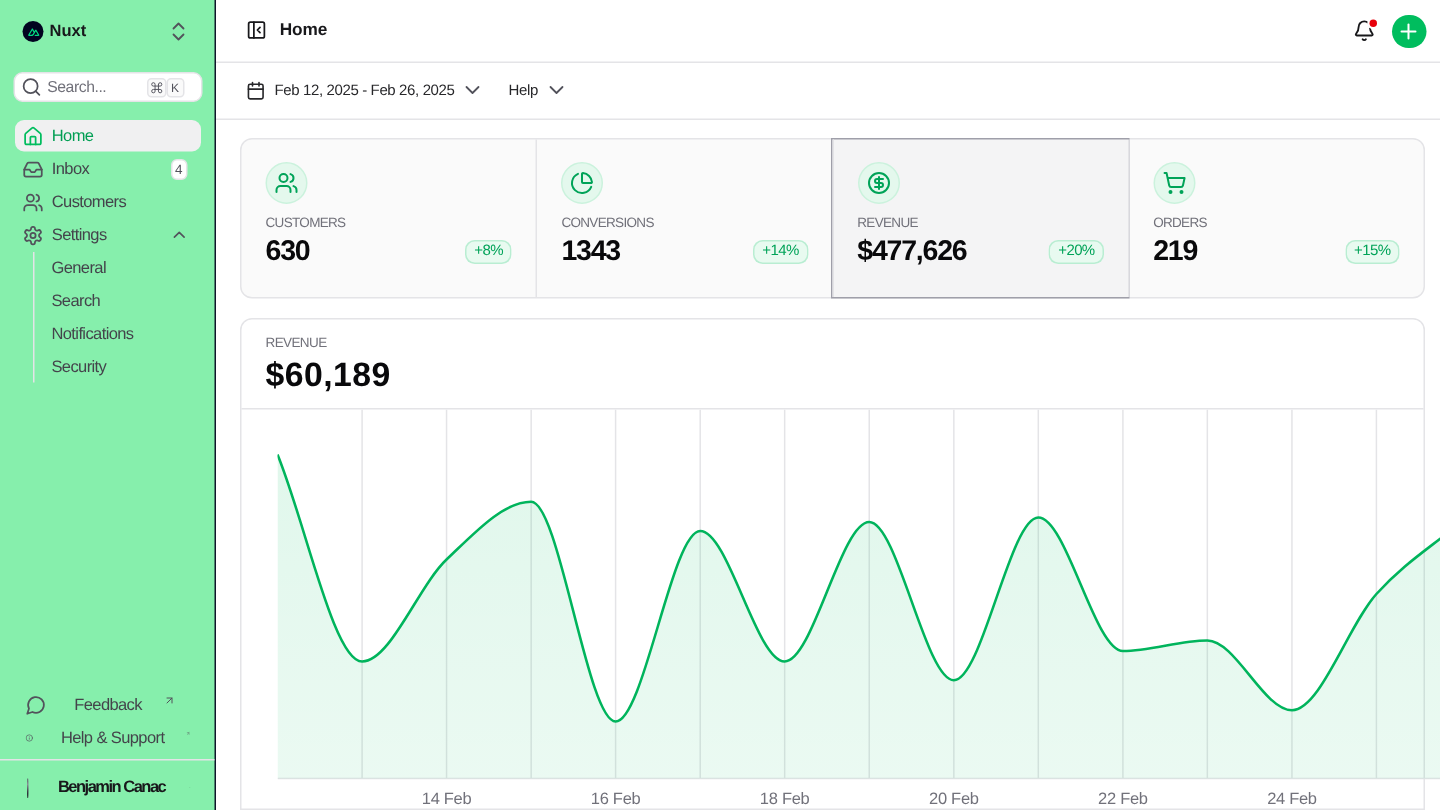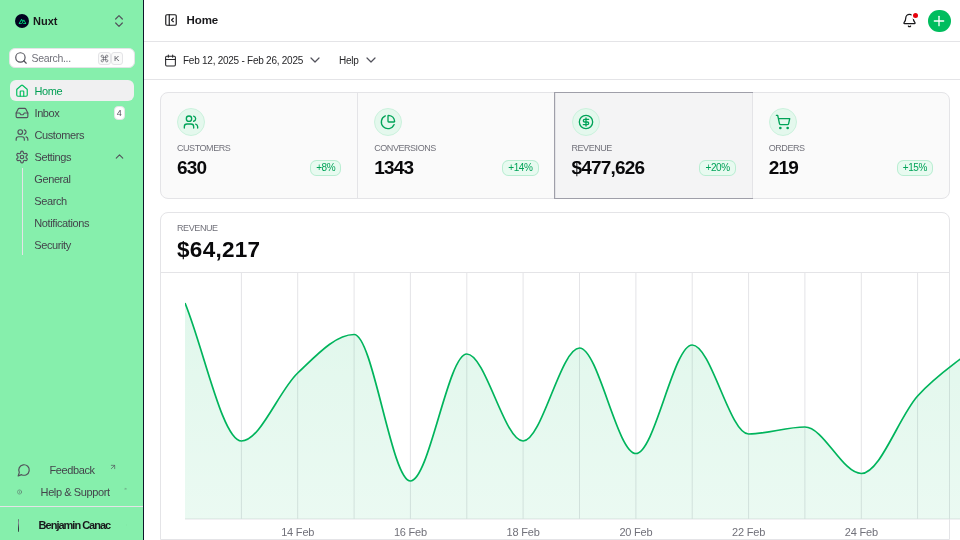--- a/index.html
+++ b/index.html
@@ -267,21 +267,21 @@
           <div class="stat-label">ORDERS</div>
           <div class="stat-val">
               <span class="stat-num">219</span>
               <span class="pill">+15%</span>
             </div>
         </div>
       </div>
       <div class="chartcard">
         <div class="cc-head">
           <div class="cc-label">REVENUE</div>
-          <div class="cc-num">$64,217</div>
+          <div class="cc-num">$60,189</div>
         </div>
         <div class="cc-plot">
           <svg width="788" height="268" viewBox="0 0 788 268">
             <defs>
               <linearGradient id="fillgrad" x1="0" y1="0" x2="0" y2="1">
                 <stop offset="0%" stop-color="#00bd5e" stop-opacity="0.12"></stop>
                 <stop offset="100%" stop-color="#00bd5e" stop-opacity="0.08"></stop>
               </linearGradient>
             </defs>
             <g stroke="#e4e4e7" stroke-width="1">

